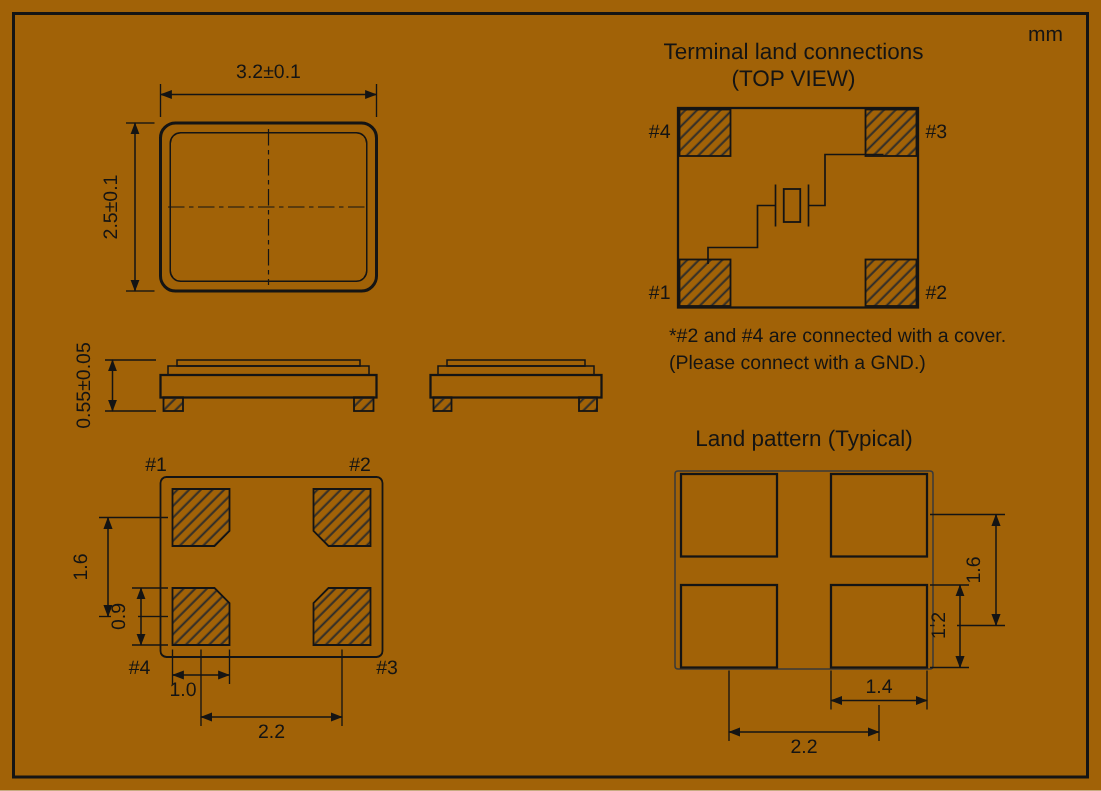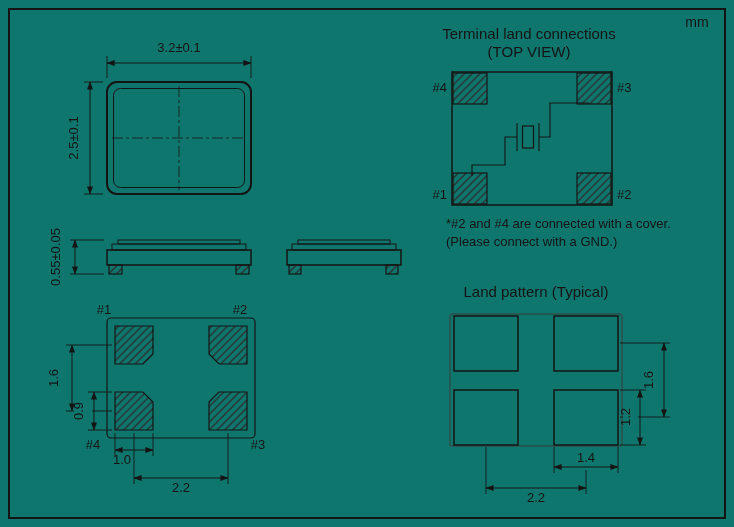--- a/index.html
+++ b/index.html
@@ -1,16 +1,16 @@
 <!DOCTYPE html>
 <html><head>
 <meta charset="utf-8">
 <style>
   html,body{margin:0;padding:0;background:#e6e5e2;}
-  .page{position:relative;width:734px;height:527px;background:#0f766e;overflow:hidden;}
+  .page{position:relative;width:734px;height:527px;background:#a16207;overflow:hidden;}
   svg{display:block;}
   text{font-family:"Liberation Sans","DejaVu Sans",sans-serif;fill:#141414;font-size:13px;}
   .t14{font-size:14px;}
   .t15{font-size:15px;}
   .ol{fill:none;stroke:#141414;}
   .dim{stroke:#141414;stroke-width:1;fill:none;}
   .ext{stroke:#141414;stroke-width:0.9;fill:none;}
   .cl{stroke:#141414;stroke-width:0.8;stroke-dasharray:11 3 3 3;fill:none;}
   .pad{fill:url(#hatch);stroke:#141414;stroke-width:1.2;}
   .trace{fill:none;stroke:#141414;stroke-width:1.1;}

